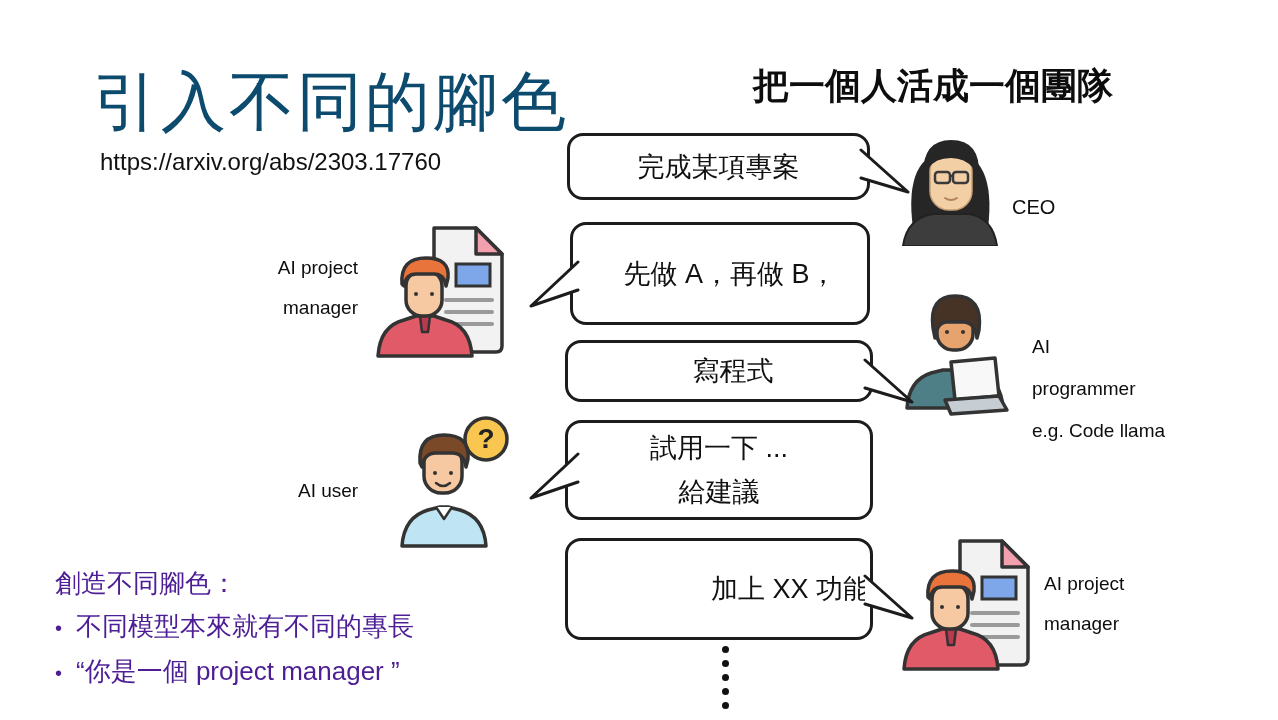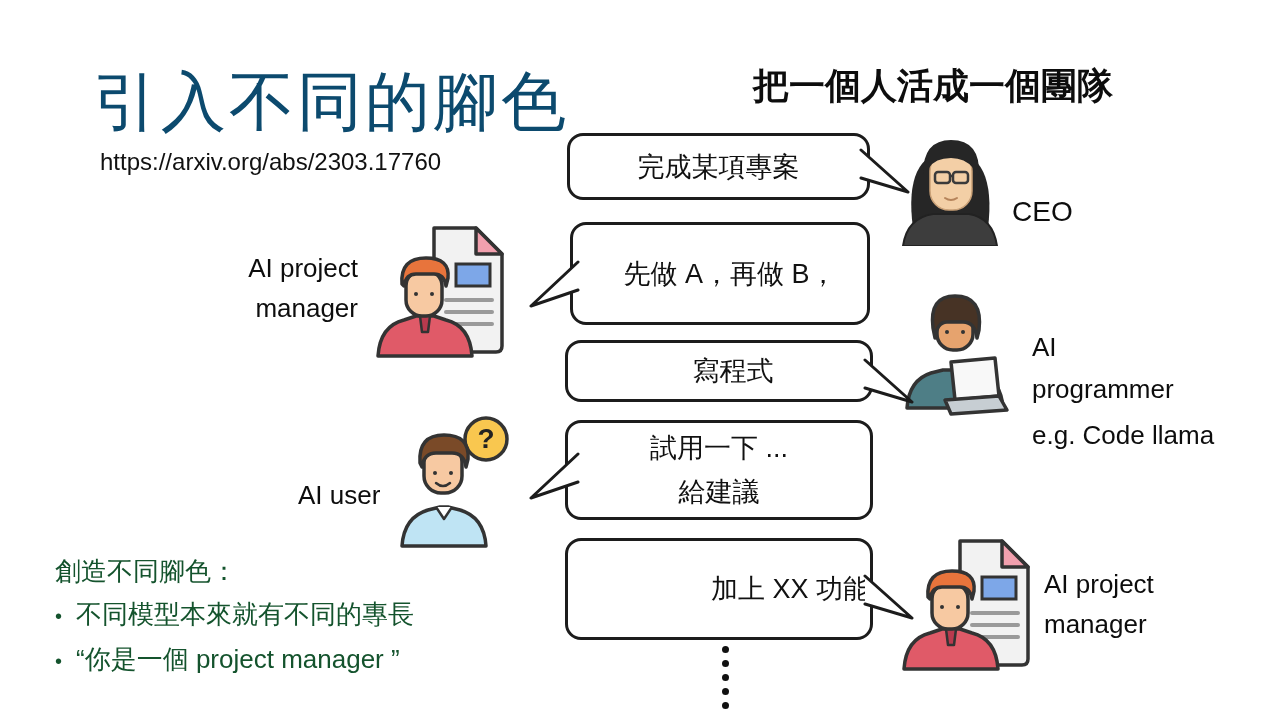--- a/index.html
+++ b/index.html
@@ -29,29 +29,29 @@
   #t4{left:521px;top:452px;}
   #t5{left:862px;top:574px;}
 
   .avatar{position:absolute;z-index:1;}
   #pm-top{left:372px;top:220px;width:145px;height:138px;}
   #user-av{left:398px;top:415px;width:112px;height:133px;}
   #prog-av{left:893px;top:288px;width:125px;height:135px;}
   #pm-bottom{left:898px;top:532px;width:145px;height:140px;}
   #ceo-av{left:893px;top:110px;width:115px;height:136px;}
 
-  .label{position:absolute;font-size:26px;color:#0d0d0d;}
+  .label{position:absolute;font-size:19px;color:#0d0d0d;}
   #lbl-pm-top{left:198px;top:248px;width:160px;text-align:right;line-height:40px;}
   #lbl-user{left:298px;top:480px;}
-  #lbl-ceo{left:1012px;top:196px;font-size:28px;}
+  #lbl-ceo{left:1012px;top:196px;font-size:20px;}
   #lbl-prog{left:1032px;top:326px;line-height:42px;}
   #lbl-prog-eg{left:1032px;top:420px;}
   #lbl-pm-bottom{left:1044px;top:564px;line-height:40px;}
 
-  #notes{position:absolute;left:55px;top:550px;font-size:26px;line-height:43px;color:#14532d;}
+  #notes{position:absolute;left:55px;top:562px;font-size:26px;line-height:43px;color:#4c1d95;}
   #notes .bullet{display:flex;gap:14px;align-items:baseline;}
   #notes .marker{font-size:20px;}
 
   .vdots{position:absolute;left:722px;top:646px;display:flex;flex-direction:column;gap:7px;z-index:2;}
   .vdots i{width:7px;height:7px;border-radius:50%;background:#111;display:block;}
 </style>
 </head>
 <body>
 
 <div class="slide">

